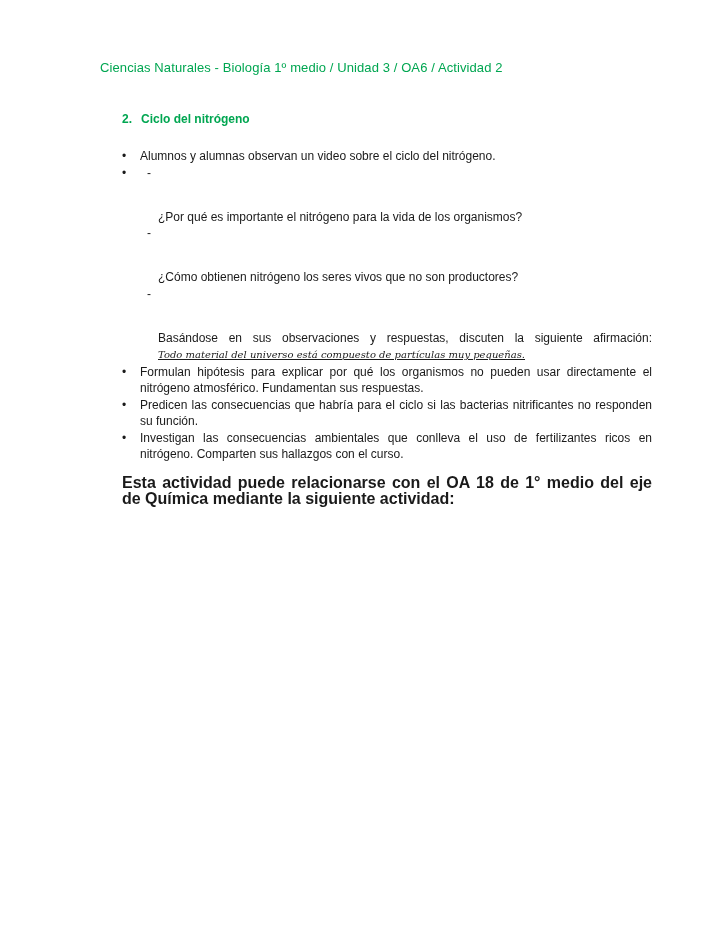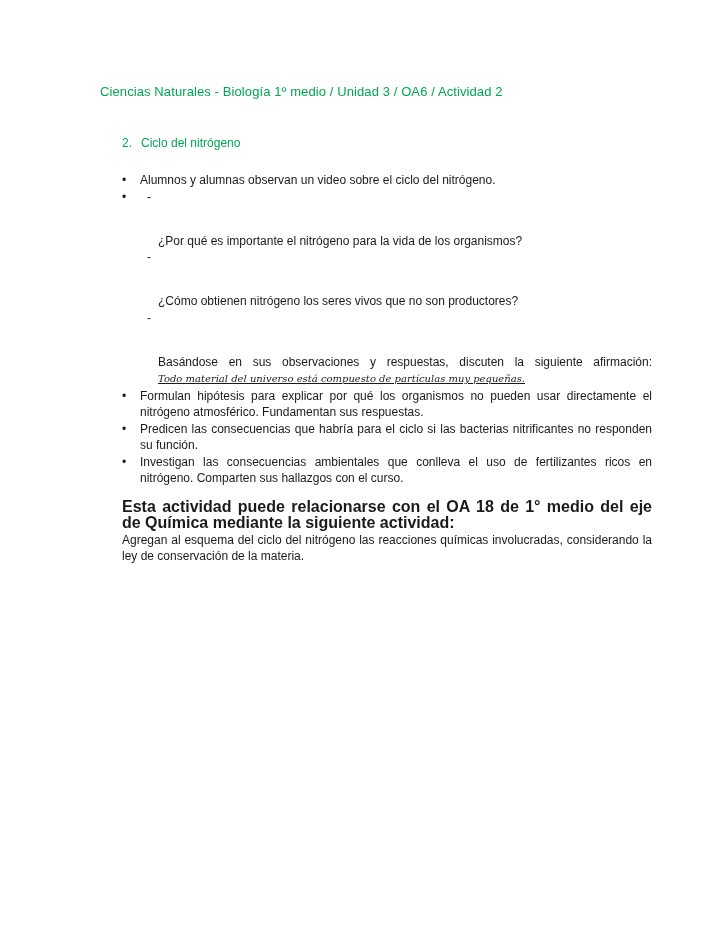--- a/index.html
+++ b/index.html
@@ -9,37 +9,37 @@
     height: 932px;
     background: #ffffff;
     font-family: "Liberation Sans", "DejaVu Sans", sans-serif;
     color: #1a1a1a;
   }
   .page {
     position: relative;
     width: 720px;
     height: 660px;
     overflow: hidden;
-    padding: 84px 68px 0 100px;
+    padding: 60px 68px 0 100px;
   }
   .breadcrumb {
     font-size: 13px;
     line-height: 16px;
     color: #00a651;
     letter-spacing: 0.1px;
     white-space: nowrap;
   }
   .content {
     margin-left: 22px;
     width: 530px;
   }
   .section-heading {
     margin-top: 36px;
     font-size: 12px;
-    font-weight: normal;
+    font-weight: bold;
     color: #00a651;
   }
   .section-heading .sec-num { display: inline-block; }
   .section-heading .sec-title { display: inline-block; margin-left: 9px; }
 
   .activity-list { margin-top: 22px; }
   .bullet-item {
     display: flex;
     align-items: flex-start;
     font-size: 12px;
@@ -149,17 +149,16 @@
 
       <div class="bullet-item">
         <span class="bullet-marker">•</span>
         <div class="bullet-body">Investigan las consecuencias ambientales que conlleva el uso de fertilizantes ricos en nitrógeno. Comparten sus hallazgos con el curso.</div>
       </div>
 
 
     </div>
 
     <div class="note-bold">Esta actividad puede relacionarse con el OA 18 de 1° medio del eje de Química mediante la siguiente actividad:</div>
-    <div class="note-text">Agregan al esquema del ciclo del nitrógeno las reacciones químicas involucradas, considerando la ley de conservación de la materia.</div>
 
   </div>
 
 </div>
 
 </body></html>

